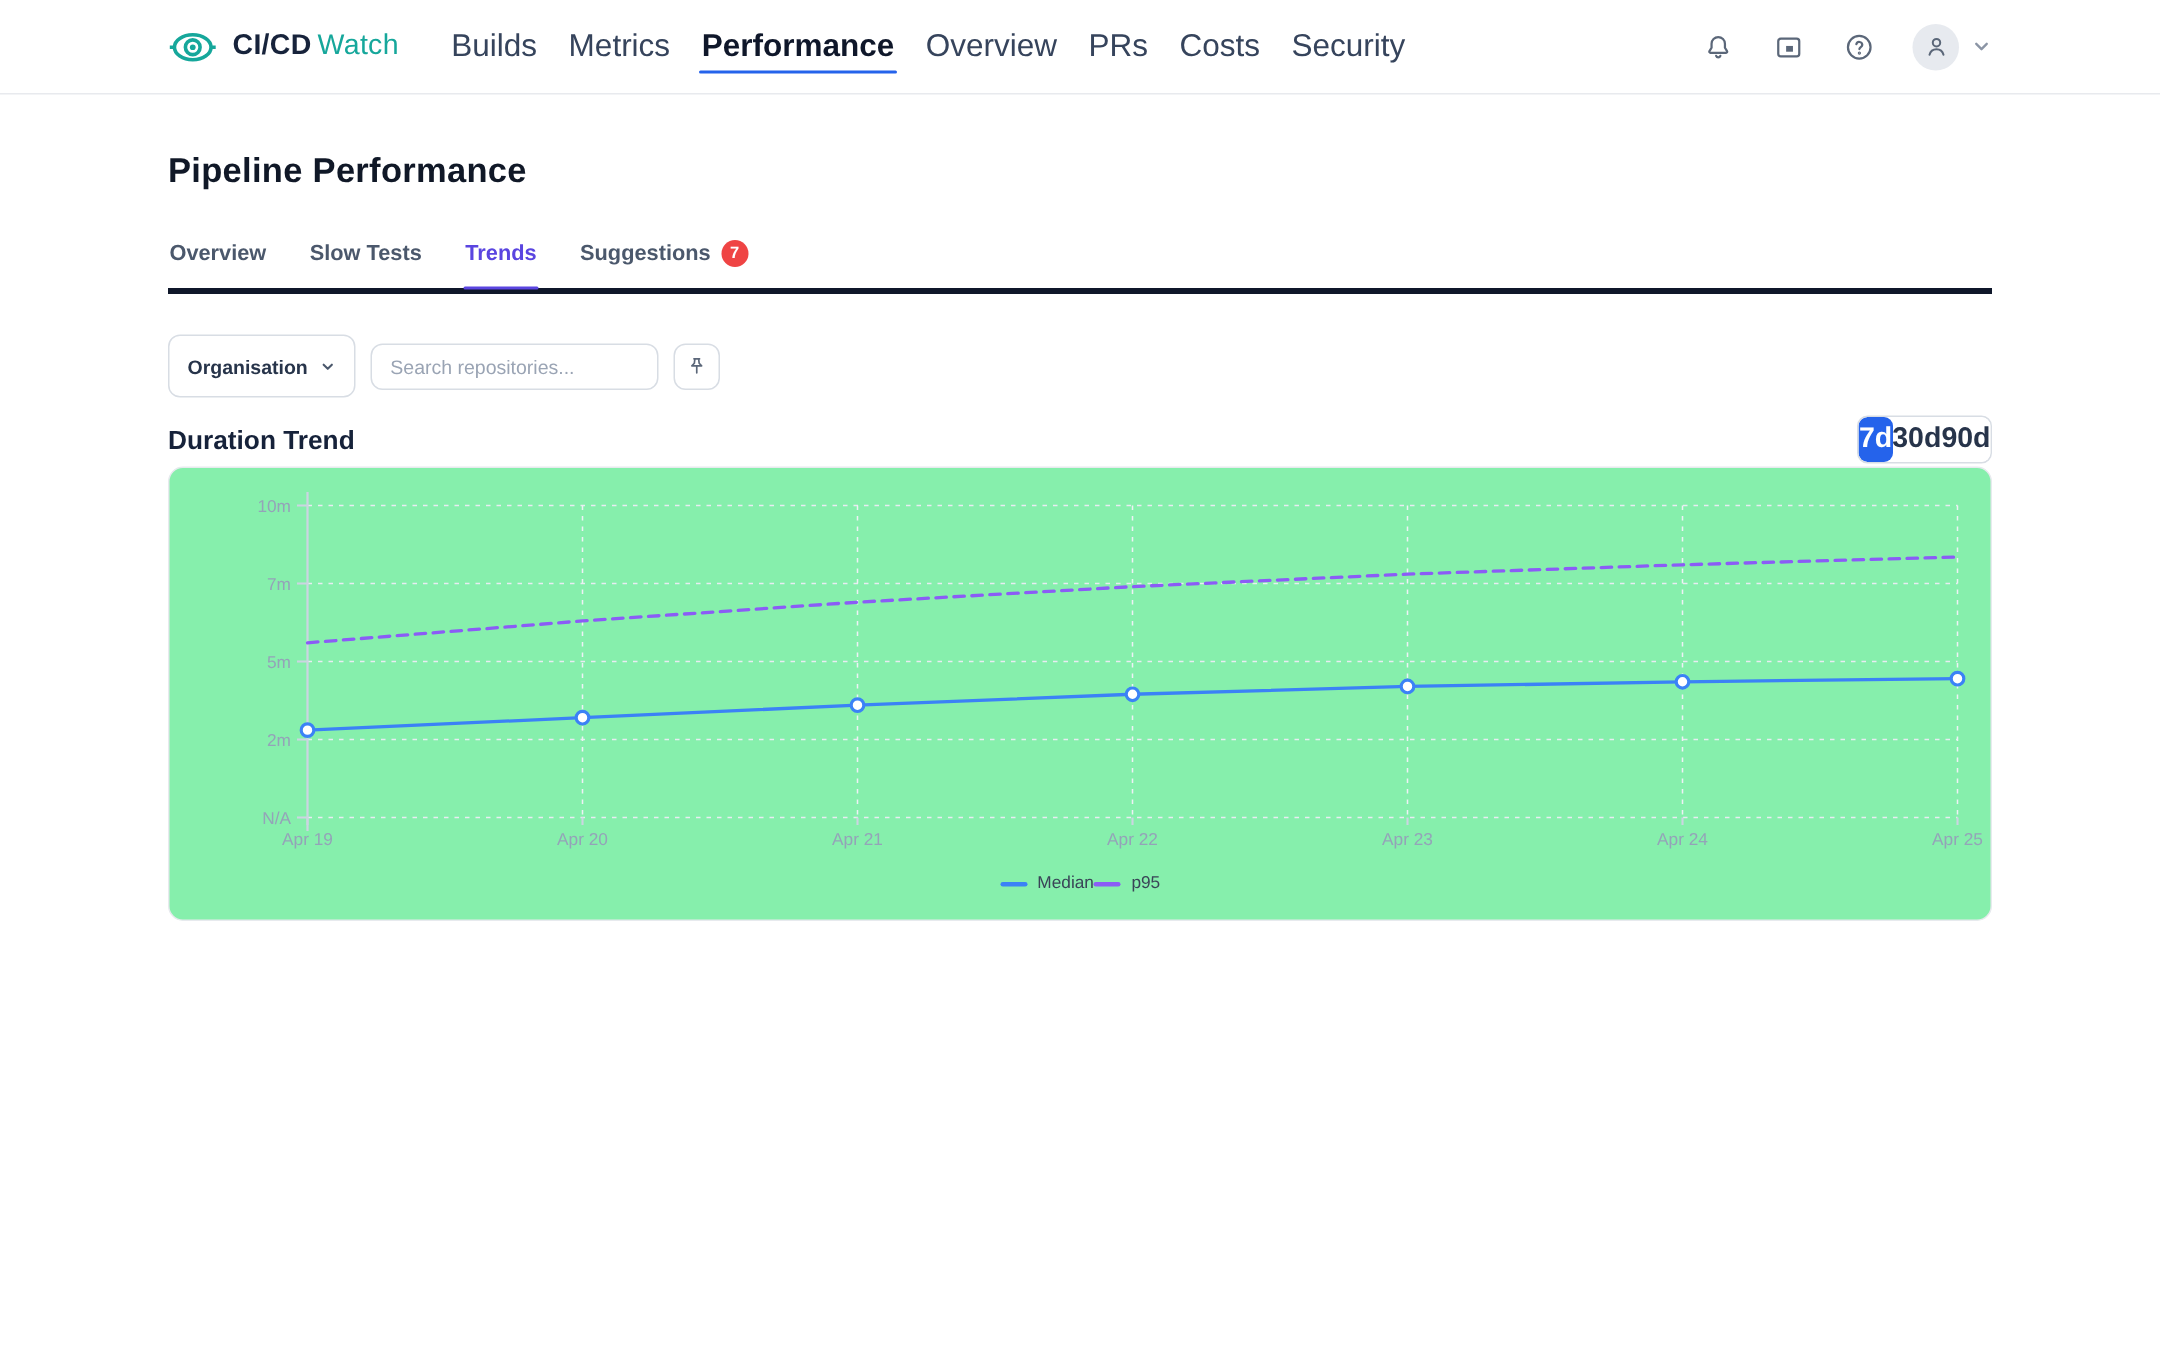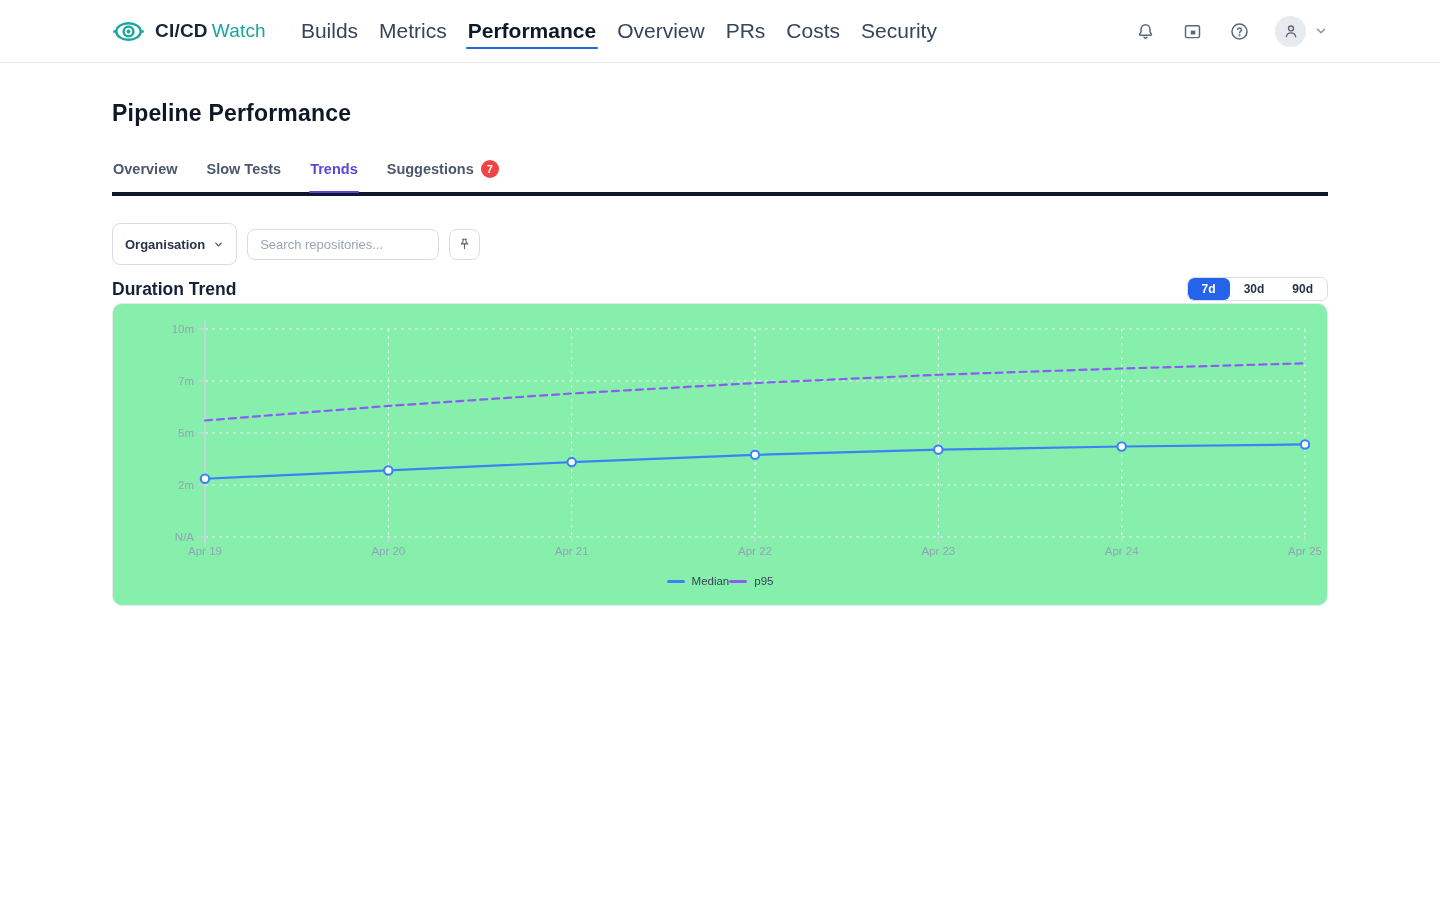--- a/index.html
+++ b/index.html
@@ -92,21 +92,21 @@
     display: inline-flex; align-items: center; justify-content: center; cursor: pointer;
   }
 
   .section-header { display: flex; align-items: center; justify-content: space-between; margin-top: 12px; }
   .section-title { font-size: 17.5px; font-weight: 700; color: #16223a; }
   .segmented {
     display: inline-flex; border: 1px solid #d8dde4; border-radius: 7px;
     overflow: hidden; background: #fff;
   }
   .segment {
-    padding: 4px 14px; font-size: 12px; font-weight: 600; color: #27344a;
+    padding: 4px 0; font-size: 19px; font-weight: 600; color: #27344a;
     background: #fff; cursor: pointer; border: none; border-radius: 6px;
     font-family: "Liberation Sans", sans-serif;
   }
   .segment.active { background: #2563eb; color: #fff; }
 
   .chart-card {
     margin-top: 2px; border: 1px solid #e7eaee; border-radius: 10px;
     background: #86efac; height: 303px; padding-top: 2px;
   }
   #trend-chart { display: block; width: 1214px; height: 260px; }

